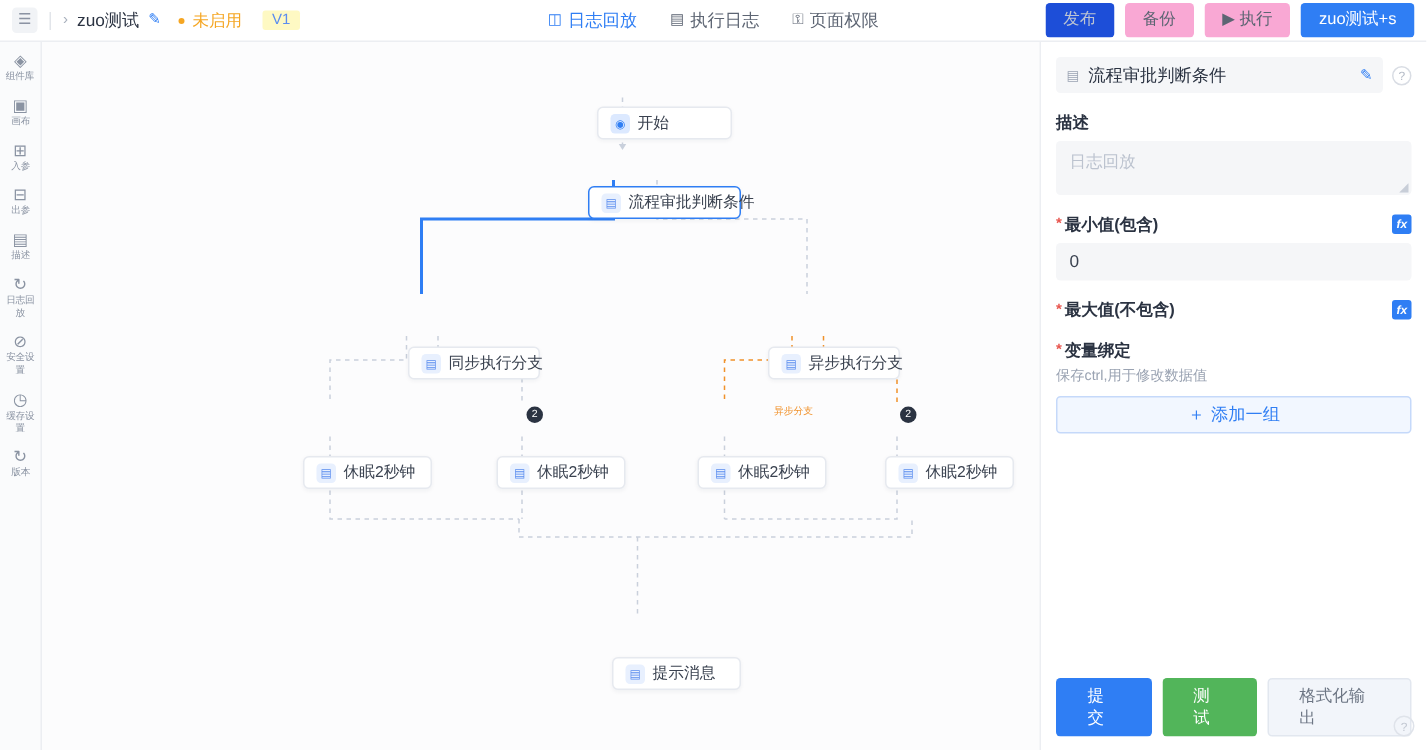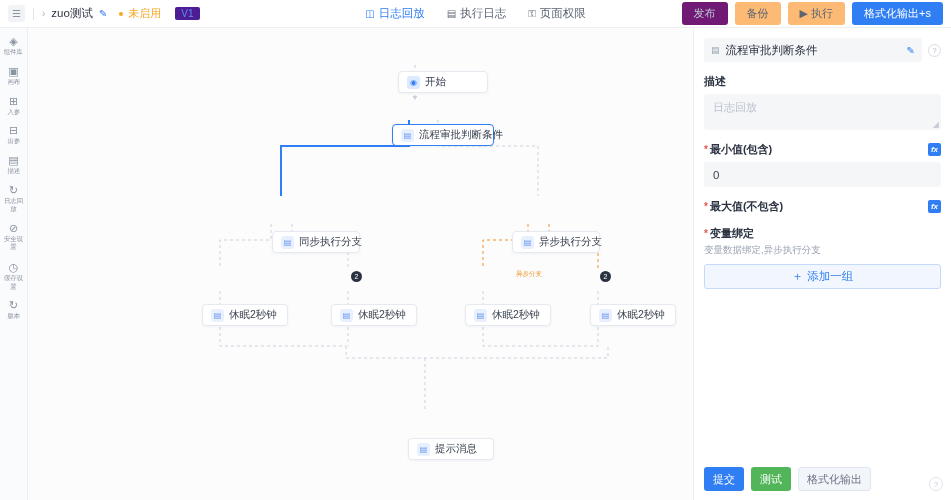--- a/index.html
+++ b/index.html
@@ -23,40 +23,40 @@
     color: #8b93a3; font-size: 10px; cursor: pointer;
   }
   .tb-divider { width: 1px; height: 12px; background: #e2e5ea; margin: 0 2px; }
   .chev { color: #a8b0bd; font-size: 10px; }
   .crumb { font-size: 11.5px; color: #2b3342; }
   .edit-ico { color: #2f7ef4; font-size: 10px; cursor: pointer; }
   .status-wrap { display: flex; align-items: center; gap: 5px; margin-left: 6px; }
   .dot { width: 4px; height: 4px; border-radius: 50%; background: #f5a623; }
   .status-txt { font-size: 11px; color: #f5a623; }
   .ver-badge {
-    margin-left: 8px; background: #4c1d95; color: #5b8def;
+    margin-left: 8px; background: #fef9c3; color: #5b8def;
     font-size: 10px; padding: 1px 6px; border-radius: 2px;
   }
 
   .tb-center {
     position: absolute; left: 50%; transform: translateX(-50%);
     display: flex; align-items: center; gap: 22px;
   }
   .tab { display: flex; align-items: center; gap: 4px; font-size: 11.5px; color: #5d6573; cursor: pointer; }
   .tab.active { color: #2f7ef4; }
   .tab .ti { font-size: 10px; }
 
   .tb-right { margin-left: auto; display: flex; align-items: center; gap: 7px; }
   .btn {
     font-size: 11px; padding: 3px 11px; border-radius: 3px;
     border: 1px solid transparent; cursor: pointer; white-space: nowrap;
     display: flex; align-items: center; gap: 3px; line-height: 1.3;
   }
-  .btn-ghost-dim { background: #701a75; color: #bcc4d2; }
-  .btn-light { background: #fdba74; color: #5d6573; }
+  .btn-ghost-dim { background: #1d4ed8; color: #bcc4d2; }
+  .btn-light { background: #f9a8d4; color: #5d6573; }
   .btn-primary { background: #2f7ef4; color: #fff; }
 
   
   .body { flex: 1; display: flex; min-height: 0; }
 
   
   .rail {
     width: 28px; min-width: 28px; background: #fafbfc;
     border-right: 1px solid #eceef2; padding-top: 8px;
     display: flex; flex-direction: column; align-items: center; gap: 9px;
@@ -149,21 +149,21 @@
   .add-btn {
     width: 100%; height: 25px; border: 1px solid #c5d9fa; border-radius: 3px;
     background: #f2f7ff; color: #2f7ef4; font-size: 11.5px;
     display: flex; align-items: center; justify-content: center; gap: 4px;
     cursor: pointer;
   }
   .panel-footer {
     padding: 9px 10px; display: flex; align-items: center; gap: 7px;
   }
   .fbtn {
-    font-size: 11px; padding: 4px 8px; border-radius: 3px; cursor: pointer;
+    font-size: 11px; padding: 4px 20px; border-radius: 3px; cursor: pointer;
     border: 1px solid transparent; line-height: 1.3;
   }
   .f-blue { background: #2f7ef4; color: #fff; }
   .f-green { background: #52b55a; color: #fff; }
   .f-light { background: #f2f5fa; color: #6d7684; border-color: #e2e7ef; }
   .corner-ico {
     position: absolute; right: 8px; bottom: 9px; width: 14px; height: 14px;
     border-radius: 50%; border: 1px solid #dfe3ea; color: #c2c8d2;
     font-size: 8px; display: flex; align-items: center; justify-content: center;
     cursor: pointer;
@@ -203,21 +203,21 @@
       </div>
     </div>
 
     <div class="tb-right">
       <div class="btn btn-ghost-dim">发布</div>
       <div class="btn btn-light">备份</div>
       <div class="btn btn-light">
         <span>▶</span>
         <span>执行</span>
       </div>
-      <div class="btn btn-primary">格式化输出+s</div>
+      <div class="btn btn-primary">zuo测试+s</div>
     </div>
   </div>
 
   <div class="body">
 
     <div class="rail">
       <div class="rail-item">
         <span class="rail-ico">◈</span>
         <span class="rail-lbl">组件库</span>
       </div>
@@ -359,21 +359,21 @@
             <span>最大值(不包含)</span>
             <span class="fx">fx</span>
           </div>
         </div>
 
         <div class="fld">
           <div class="fld-label">
             <span class="req">*</span>
             <span>变量绑定</span>
           </div>
-          <div class="hint">变量数据绑定,异步执行分支</div>
+          <div class="hint">保存ctrl,用于修改数据值</div>
           <div class="add-btn">
             <span>＋</span>
             <span>添加一组</span>
           </div>
         </div>
 
       </div>
 
       <div class="panel-footer">
         <div class="fbtn f-blue">提交</div>

